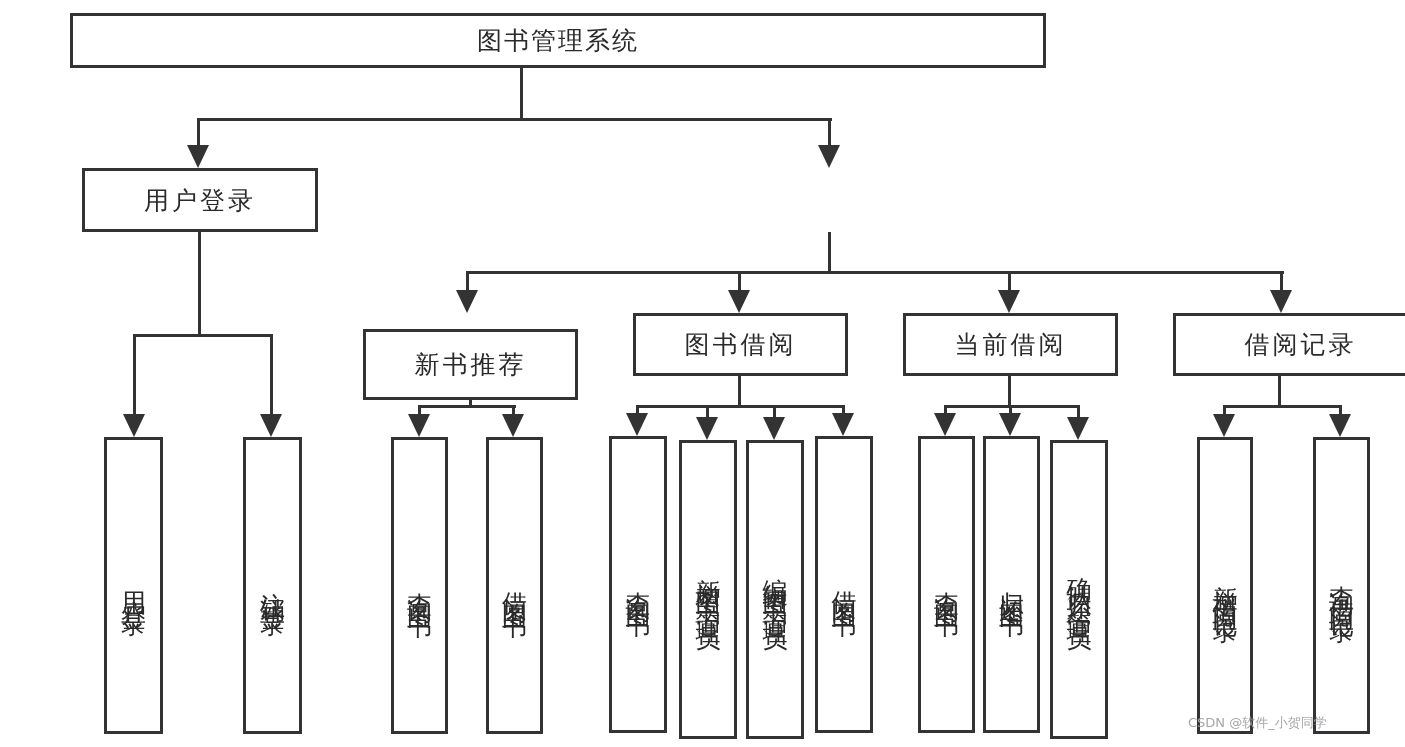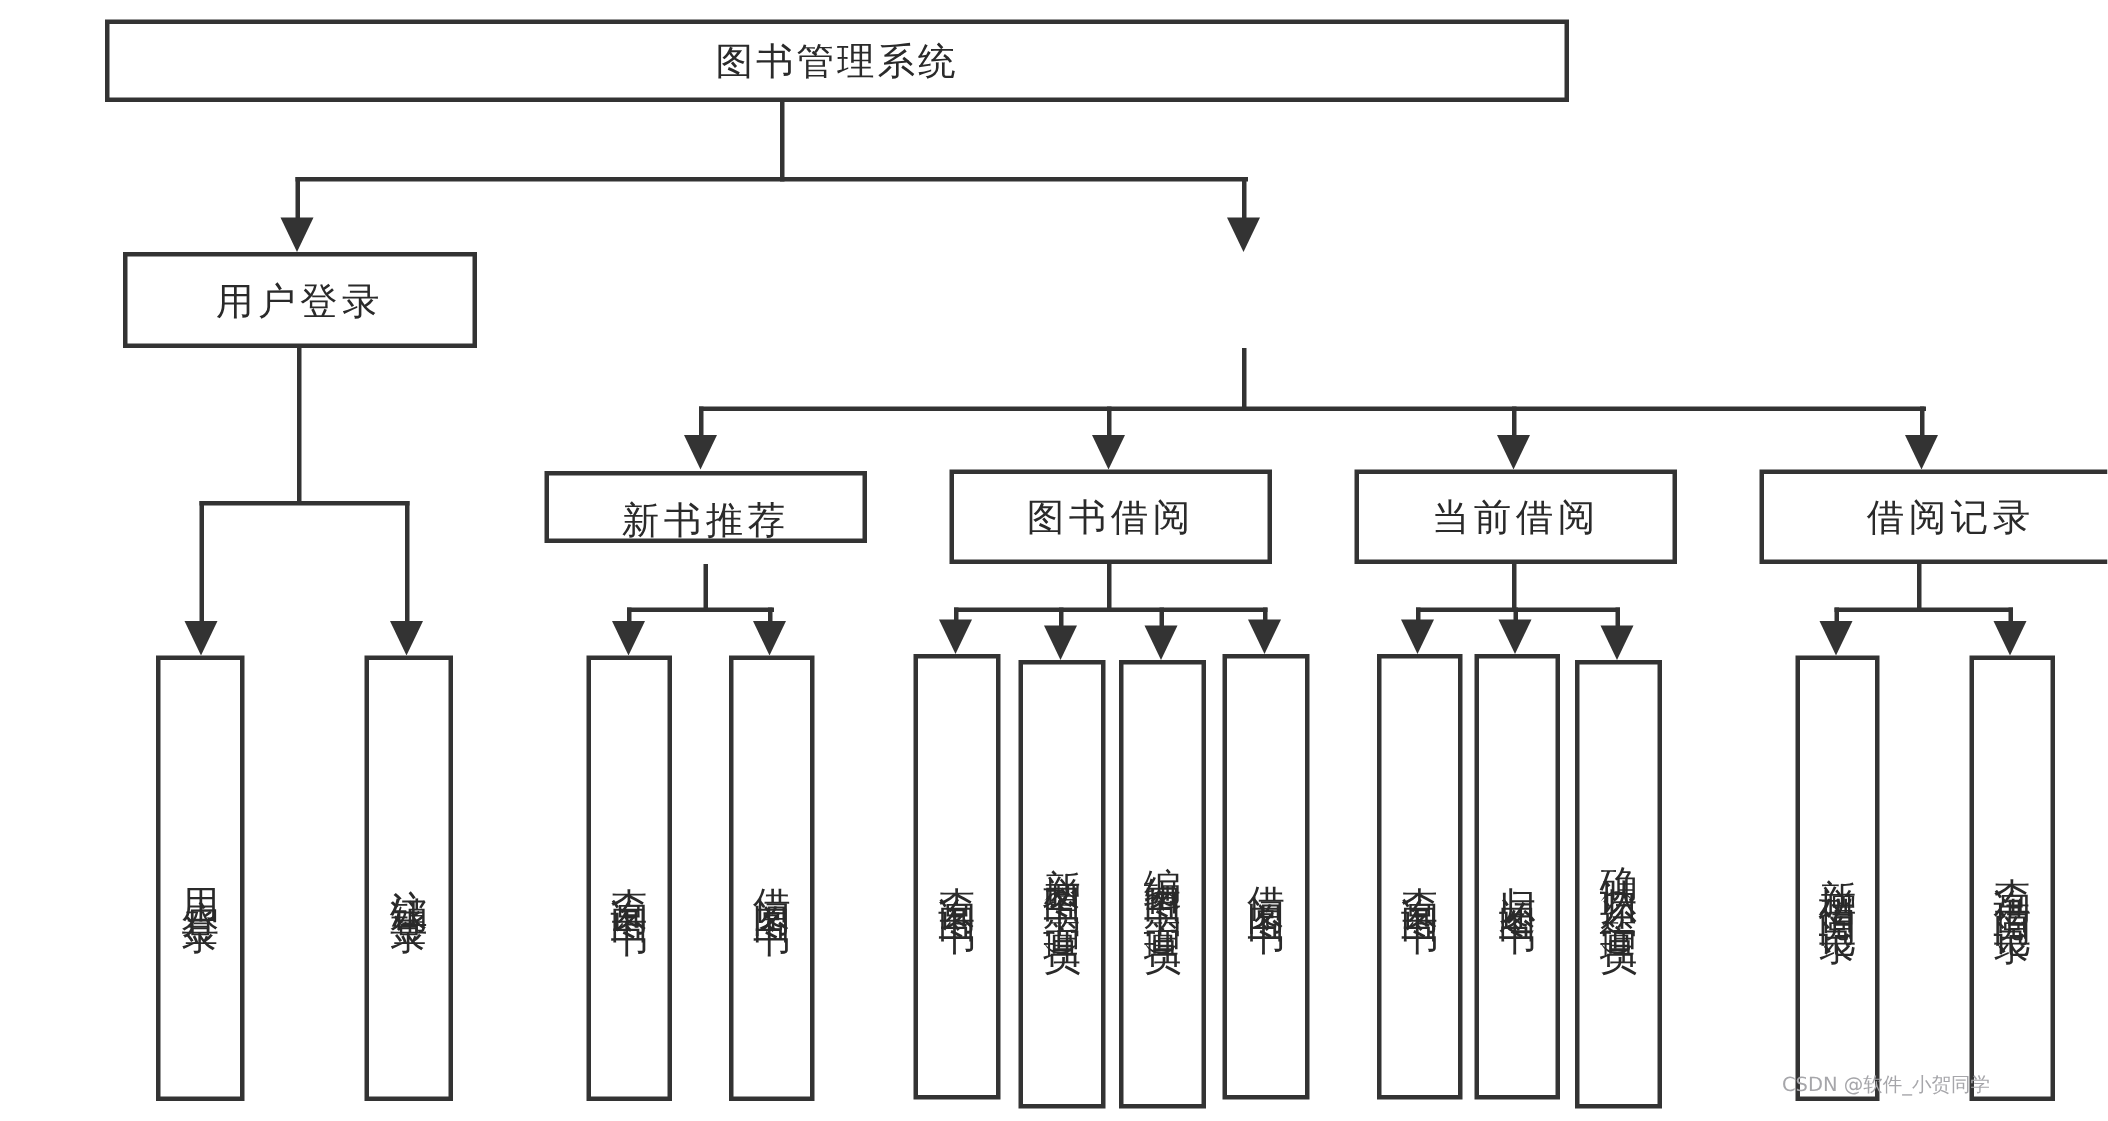--- a/index.html
+++ b/index.html
@@ -101,21 +101,21 @@
   <div class="arrow" style="left:1329px;top:414px;"></div>
 
   <div class="box" style="left:22px;top:13px;width:976px;height:55px;margin-left:48px;">
     <span class="hlabel root-label">图书管理系统</span>
   </div>
 
   <div class="box" style="left:82px;top:168px;width:236px;height:64px;">
     <span class="hlabel">用户登录</span>
   </div>
 
-  <div class="box" style="left:363px;top:314px;width:215px;height:48px;align-items:flex-end;">
+  <div class="box" style="left:363px;top:329px;width:215px;height:71px;">
     <span class="hlabel">新书推荐</span>
   </div>
   <div class="box" style="left:633px;top:313px;width:215px;height:63px;">
     <span class="hlabel">图书借阅</span>
   </div>
   <div class="box" style="left:903px;top:313px;width:215px;height:63px;">
     <span class="hlabel">当前借阅</span>
   </div>
   <div class="box" style="left:1173px;top:313px;width:255px;height:63px;">
     <span class="hlabel">借阅记录</span>

